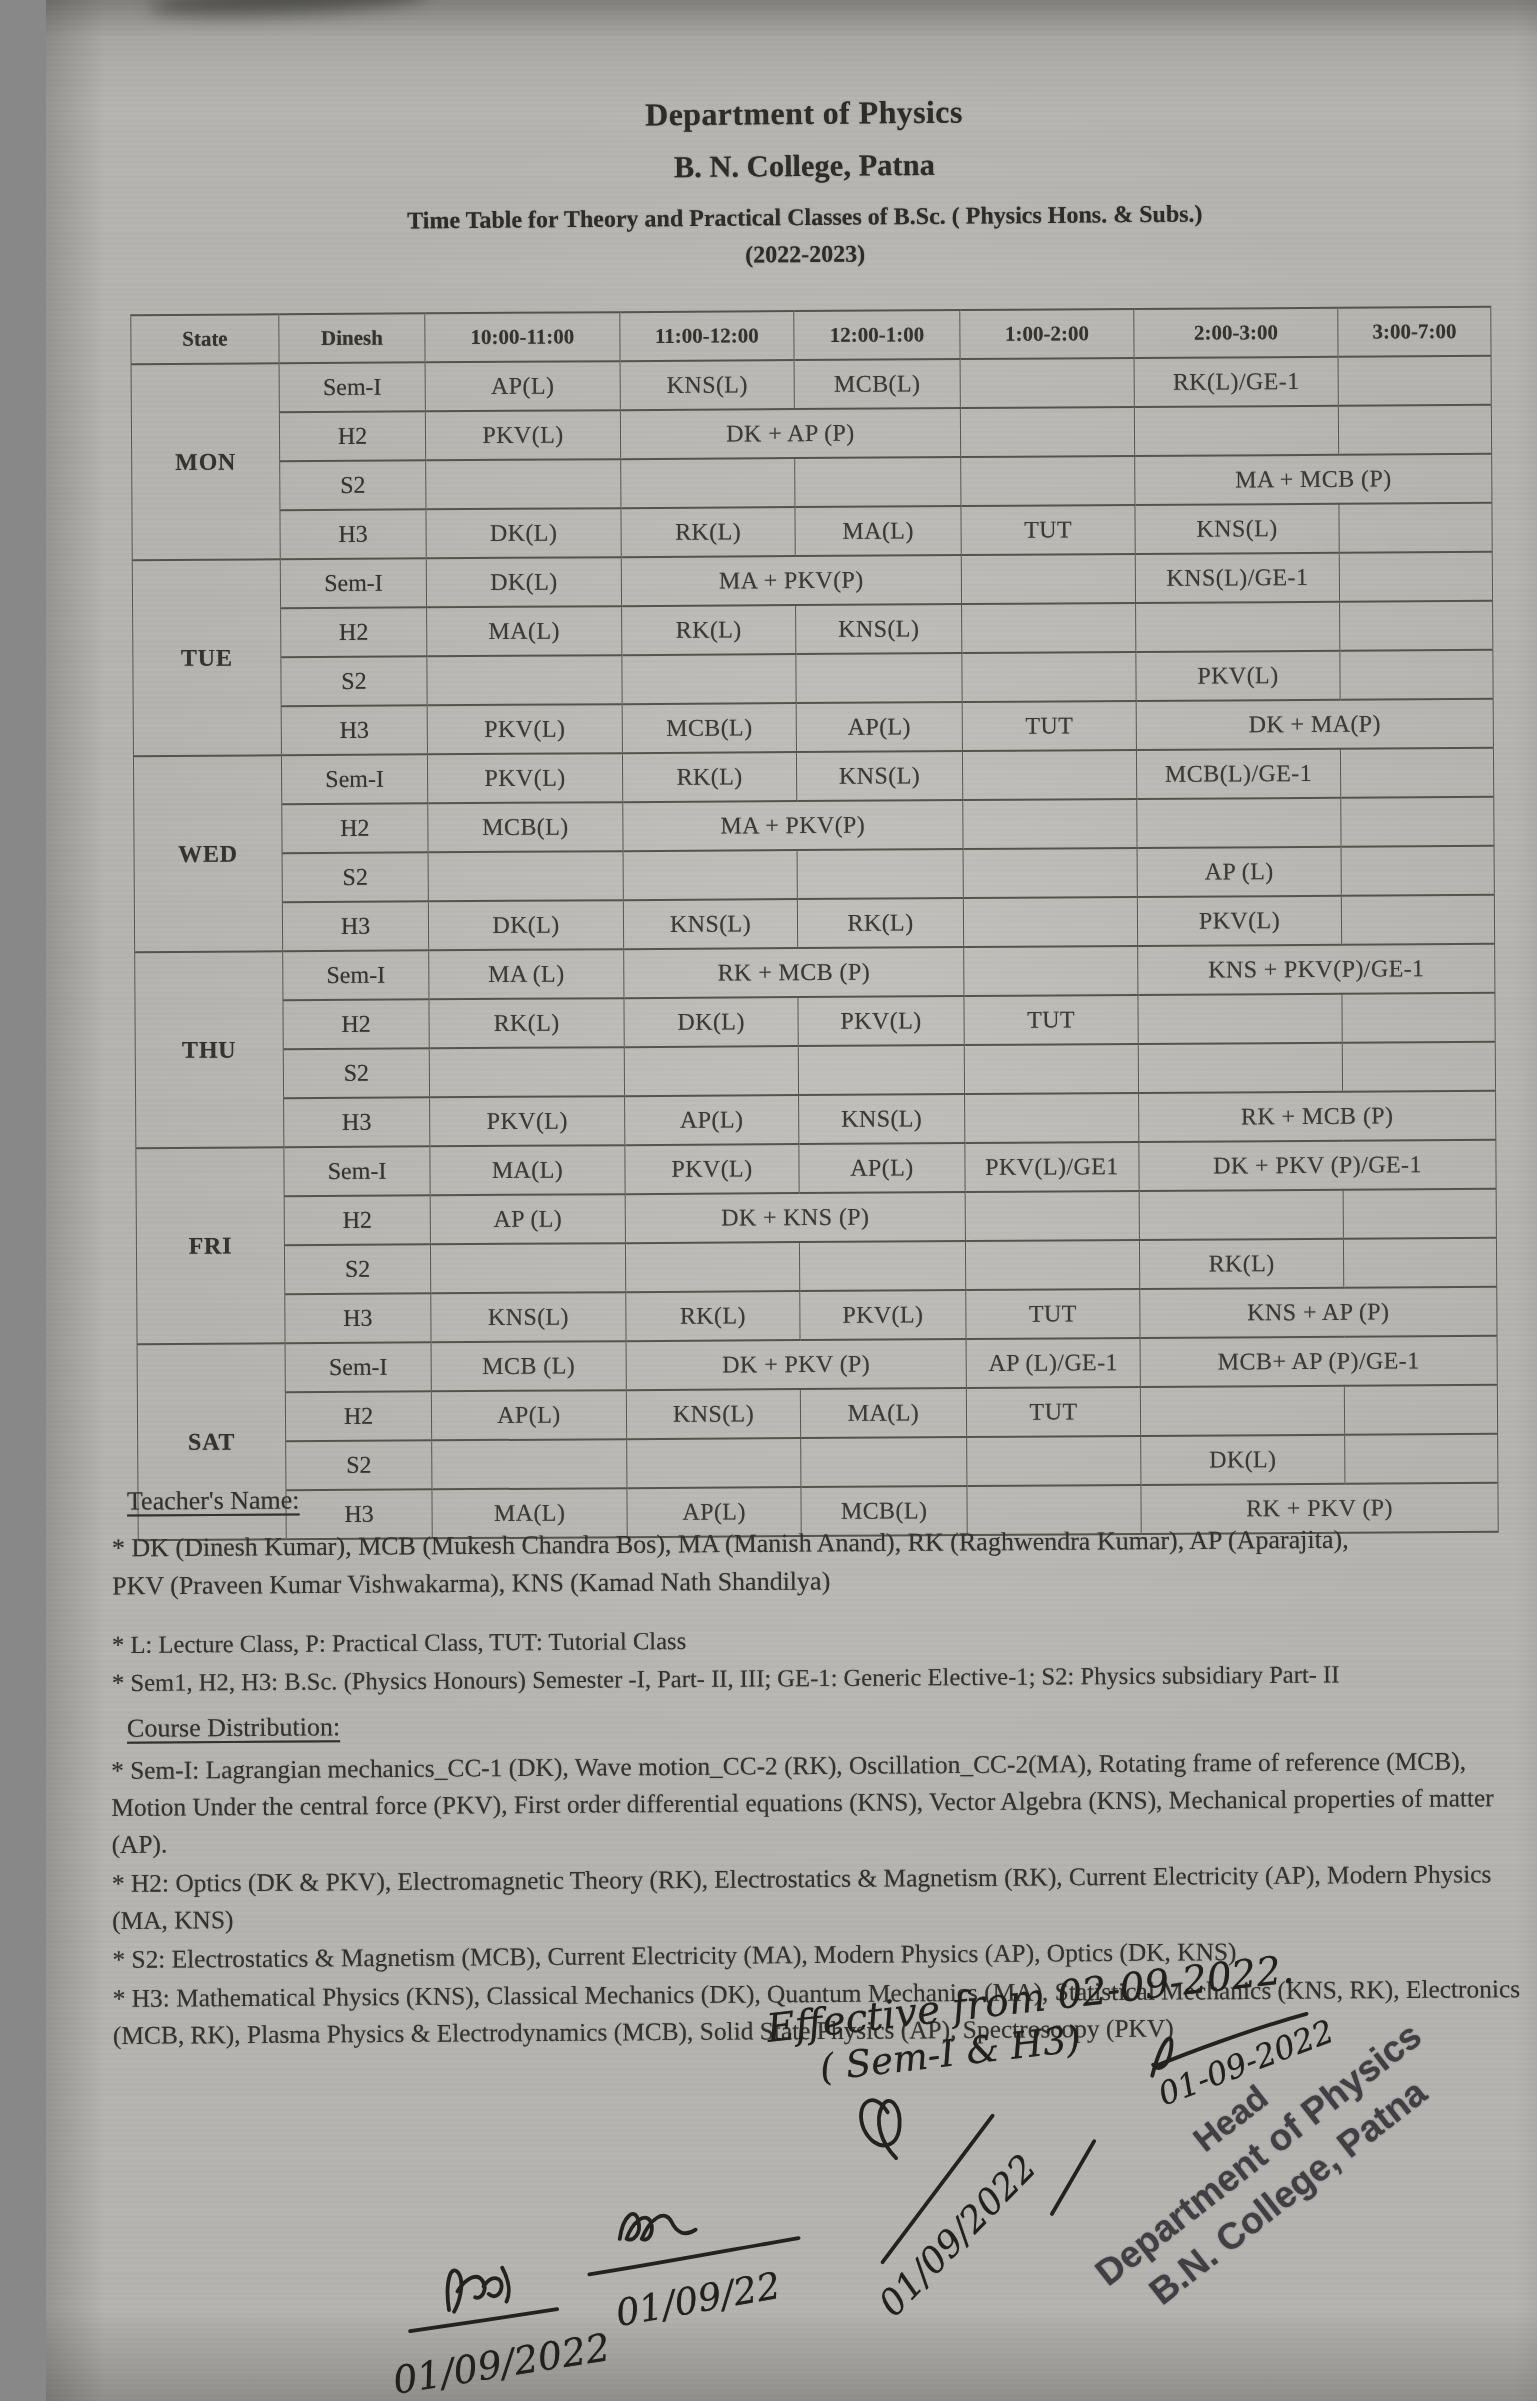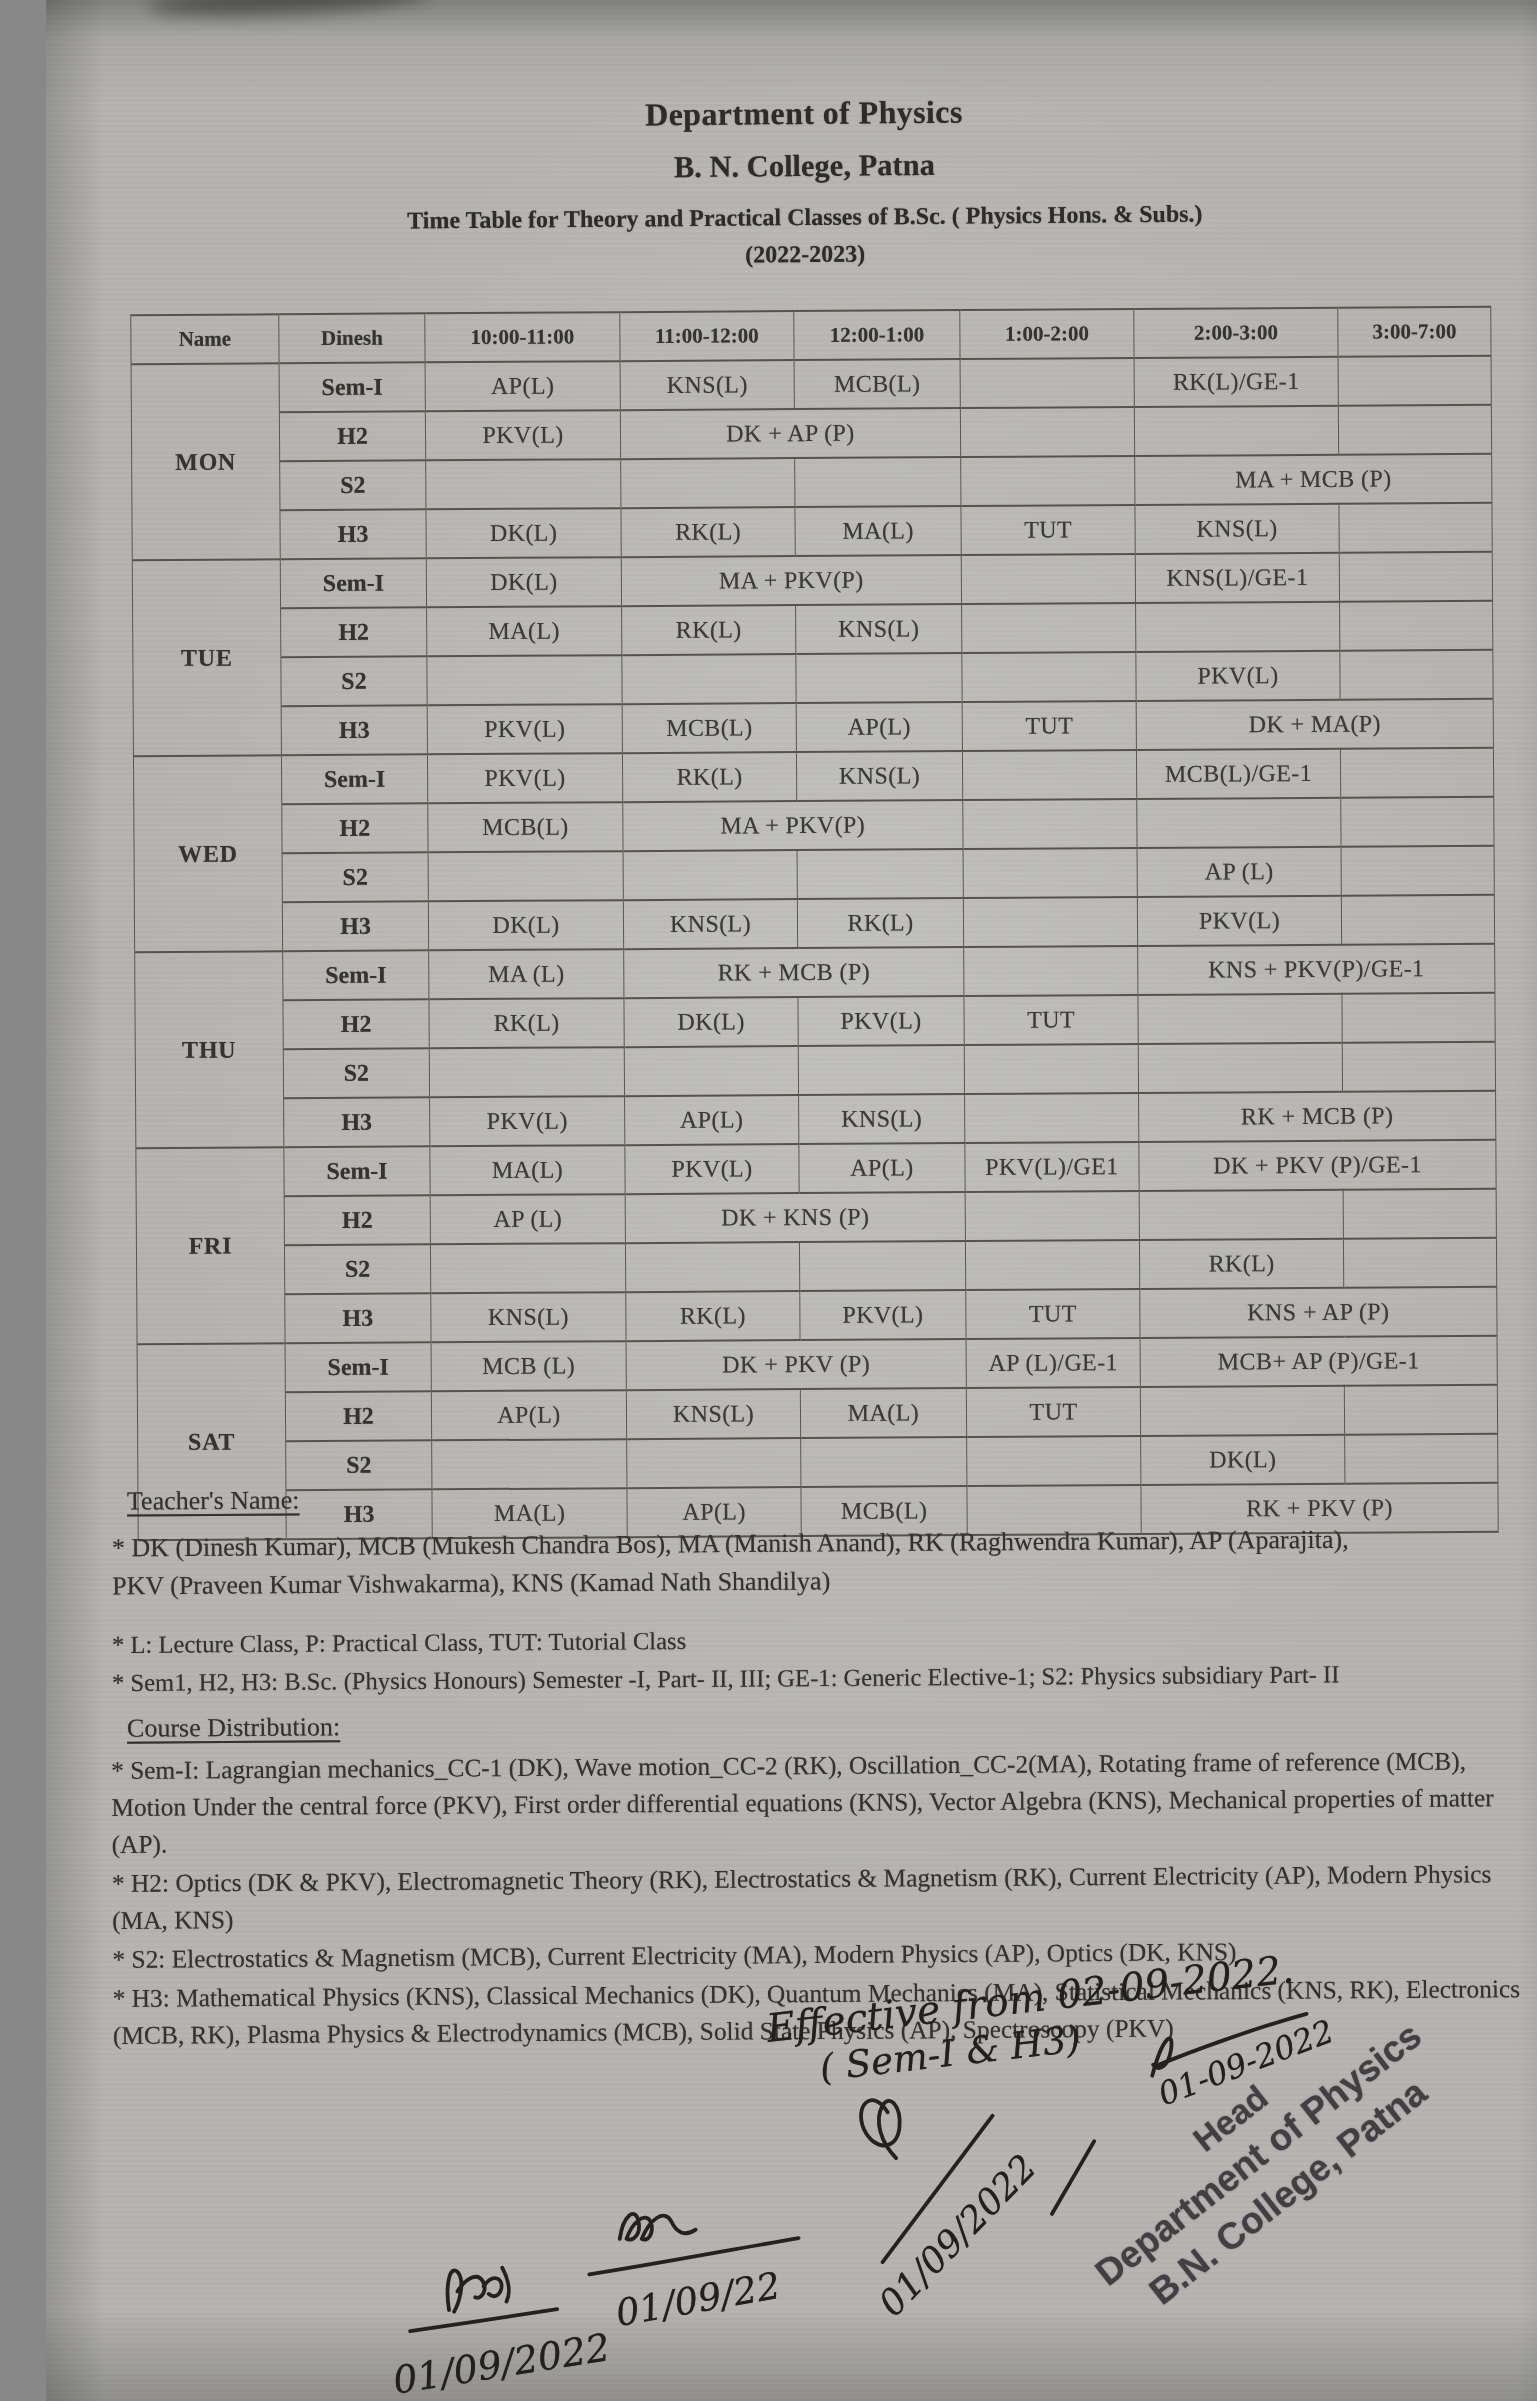--- a/index.html
+++ b/index.html
@@ -35,21 +35,21 @@
   .timetable-wrap { position:absolute; left:88px; top:310px; width:1359px; transform:rotate(-0.35deg); }
   table.tt { width:1359px; table-layout:fixed; border-collapse:collapse;
     color:#34332e; text-shadow:0 0 1px rgba(52,51,46,0.45); }
   table.tt th, table.tt td {
     border-left:1.7px solid #5a5850; border-right:1.7px solid #5a5850;
     border-top:2.5px solid #55534b; border-bottom:2.5px solid #55534b;
     padding:0 3.4px; overflow:hidden; }
   table.tt th { height:47px; font-size:21px; font-weight:bold; text-align:center; }
   table.tt td { height:47px; font-size:24px; text-align:center; }
   td.day-cell { font-weight:bold; font-size:25.4px; letter-spacing:0.8px; }
-  td.class-cell { font-weight:bold; font-size:23px; }
+  td.class-cell { font-weight:normal; font-size:23px; }
   td.slot-cell { letter-spacing:0.4px; color:#3b3a34; }
 
   .notes { position:absolute; color:#33322d; transform:rotate(-0.4deg);
     text-shadow:0 0 1.1px rgba(51,50,45,0.5); }
   .heading-underline { text-decoration:underline; text-underline-offset:5.1px; text-decoration-thickness:1.7px; }
   .teachers-heading { left:81px; top:1486px; font-size:26px; }
   .teachers-text { left:66px; top:1525px; width:1263px; font-size:26px; line-height:1.45; }
   .legend-line { left:66px; top:1629px; font-size:24.6px; }
   .abbrev-line { left:66px; top:1664px; width:1441px; font-size:24.6px; }
   .course-heading { left:81px; top:1713px; font-size:26px; }
@@ -101,21 +101,21 @@
           <col style="width:146px">
           <col style="width:195px">
           <col style="width:174px">
         <col style="width:166px">
           <col style="width:174px">
           <col style="width:204px">
           <col style="width:153px">
       </colgroup>
       <thead>
         <tr>
-            <th>Name</th>
+            <th>State</th>
             <th>Dinesh</th>
             <th>10:00-11:00</th>
             <th>11:00-12:00</th>
             <th>12:00-1:00</th>
             <th>1:00-2:00</th>
             <th>2:00-3:00</th>
             <th>3:00-7:00</th>
           </tr>
       </thead>
       <tbody>

